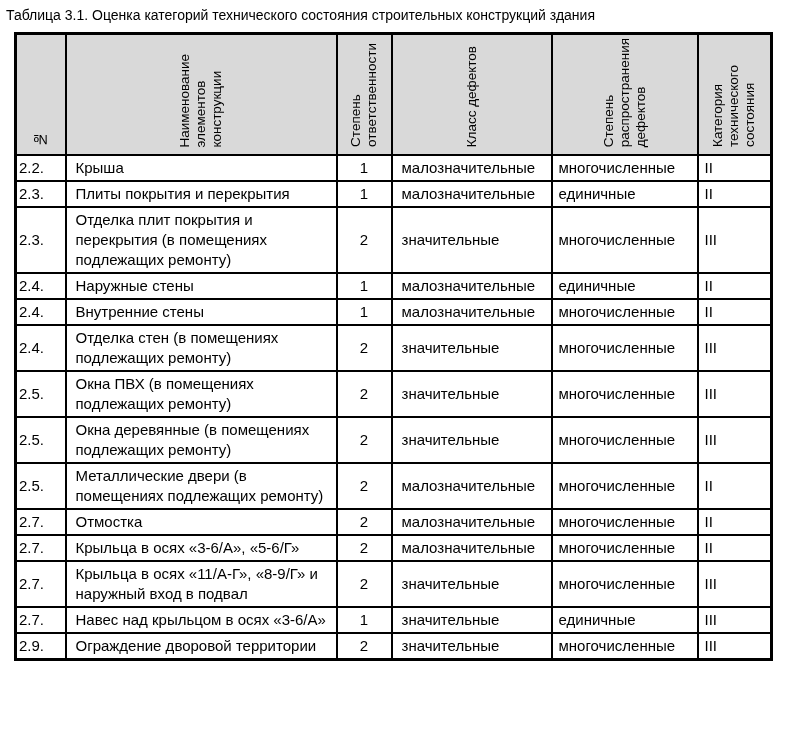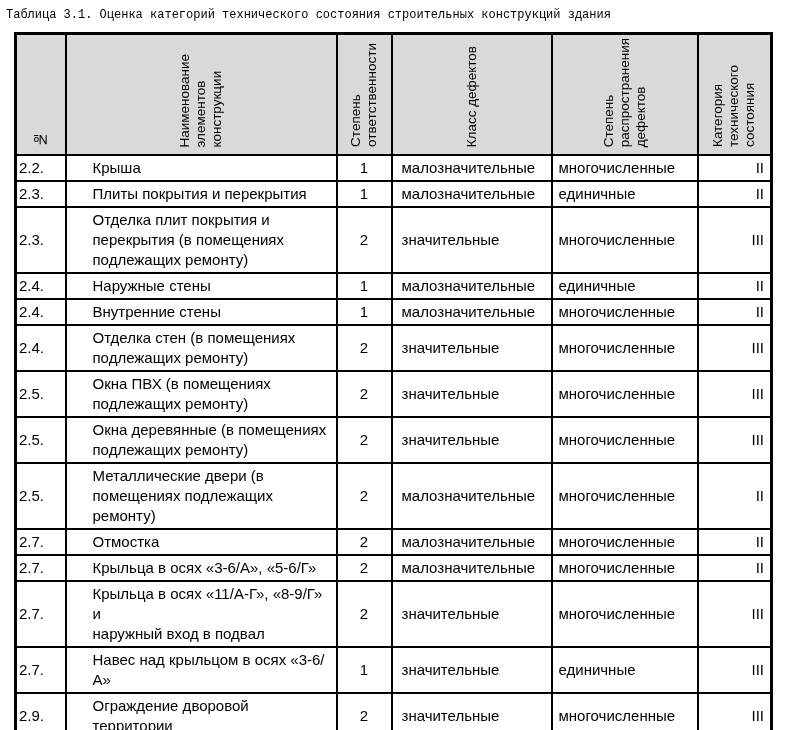--- a/index.html
+++ b/index.html
@@ -9,26 +9,25 @@
     height: 730px;
     overflow: hidden;
     background: #ffffff;
     font-family: "Liberation Sans", sans-serif;
     color: #000000;
   }
   .page {
     padding: 3px 5px 0 5px;
   }
   .doc-title {
-    font-size: 12px;
+    font-size: 14px;
     line-height: 24px;
     margin: 0 0 5px 1px;
     color: #000000;
     white-space: nowrap;
-    font-family: Liberation Mono, monospace;
   }
   table.tech-table {
     border-collapse: collapse;
     table-layout: fixed;
     margin-left: 9px;
     border: 3px solid #000000;
   }
   .tech-table th, .tech-table td {
     border: 2px solid #000000;
   }
@@ -53,25 +52,25 @@
   }
   
   .tech-table td {
     font-size: 15px;
     line-height: 20px;
     padding: 2px 6px;
     vertical-align: middle;
     color: #000000;
   }
   td.c-num   { padding-left: 2px; padding-right: 2px; }
-  td.c-name  { text-align: left; white-space: pre-line; padding-left: 26px; }
+  td.c-name  { text-align: left; white-space: pre-line; padding-left: 9px; }
   td.c-resp  { text-align: center; }
   td.c-class { text-align: left; padding-left: 9px; margin-top: 44px; }
   td.c-spread{ text-align: left; }
-  td.c-cat   { text-align: right; }
+  td.c-cat   { text-align: left; }
 </style>
 </head>
 <body>
 
 <div class="page">
   <p class="doc-title">Таблица 3.1. Оценка категорий технического состояния строительных конструкций здания</p>
 
   <table class="tech-table">
     <colgroup>
       <col style="width:50px">

